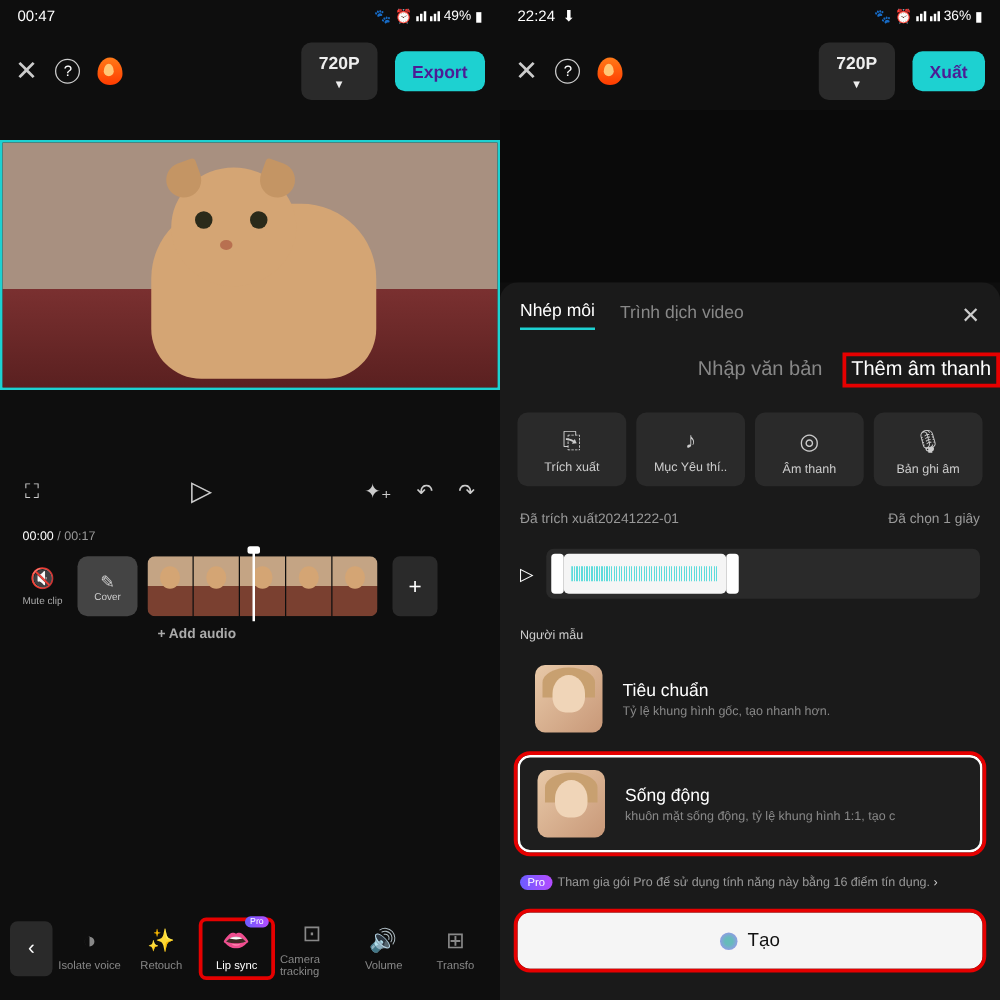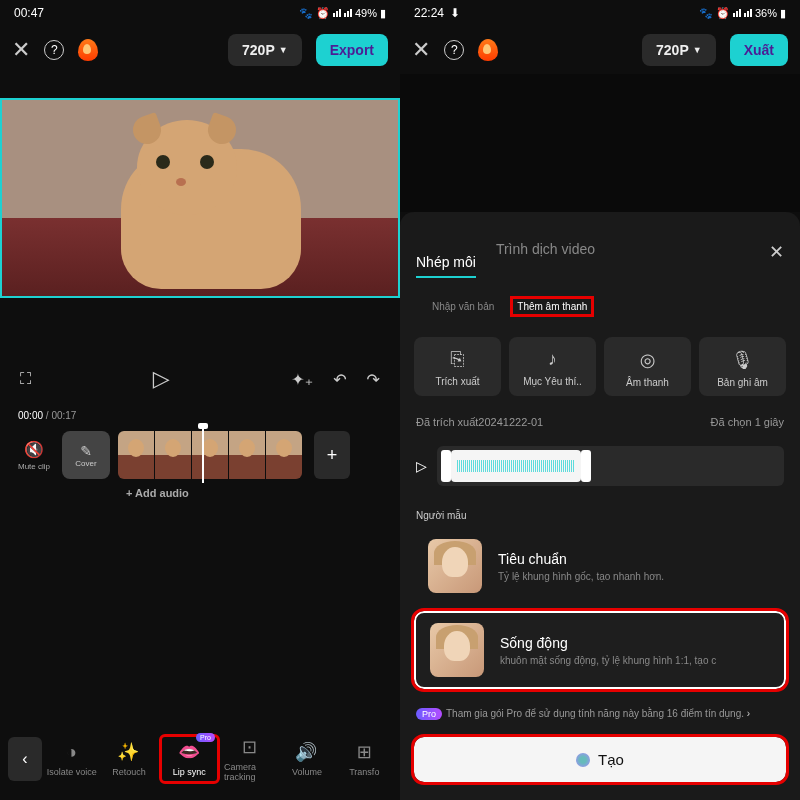--- a/index.html
+++ b/index.html
@@ -8,21 +8,21 @@
 .status-bar { display: flex; justify-content: space-between; align-items: center; padding: 6px 14px; font-size: 12px; height: 26px; }
 .status-left { font-weight: 500; display: flex; gap: 6px; align-items: center; }
 .status-right { display: flex; gap: 3px; align-items: center; font-size: 11px; }
 .topbar { display: flex; align-items: center; padding: 8px 12px; gap: 14px; }
 .ico-x { font-size: 22px; color: #ccc; cursor: pointer; }
 .ico-help { width: 20px; height: 20px; border: 1.5px solid #ccc; border-radius: 50%; display: flex; align-items: center; justify-content: center; font-size: 12px; }
 .ico-fire { width: 20px; height: 22px; background: linear-gradient(180deg, #ff7a18, #ff3c00); border-radius: 50% 50% 50% 50% / 60% 60% 40% 40%; position: relative; }
 .ico-fire::after { content: ""; position: absolute; top: 5px; left: 5px; width: 8px; height: 10px; background: #ffc777; border-radius: 50% 50% 50% 50% / 60% 60% 40% 40%; }
 .spacer { flex: 1; }
 .pill { padding: 8px 14px; border-radius: 8px; font-size: 14px; font-weight: 600; display: flex; align-items: center; gap: 4px; }
-.pill-dark { background: #2a2a2a; color: #eee; }
+.pill-dark { background: #2a2a2a; color: #eee; flex-direction: column; }
 .pill-cyan { background: #1dd1d1; color: #4c1d95; }
 .chev { font-size: 9px; }
 .preview { width: 100%; height: 200px; background: #3a2f2a; border: 2px solid #1dd1d1; position: relative; overflow: hidden; }
 .cat-big { width: 100%; height: 100%; position: relative; background: linear-gradient(180deg, #a89080 0%, #a89080 60%, #7a3030 60%, #5a2020 100%); }
 .cat-body { position: absolute; left: 30%; top: 25%; width: 180px; height: 140px; background: #d4a574; border-radius: 60px 60px 40px 40px; }
 .cat-head { position: absolute; left: 34%; top: 10%; width: 100px; height: 95px; background: #d4a574; border-radius: 50%; }
 .cat-ear-l, .cat-ear-r { position: absolute; width: 28px; height: 28px; background: #c49564; border-radius: 50% 10% 50% 50%; }
 .cat-ear-l { left: 33%; top: 8%; transform: rotate(-20deg); }
 .cat-ear-r { left: 52%; top: 8%; transform: rotate(20deg) scaleX(-1); }
 .cat-eye-l, .cat-eye-r { position: absolute; width: 14px; height: 14px; background: #2a2a1a; border-radius: 50%; top: 28%; }
@@ -53,23 +53,23 @@
 .tool-ico { font-size: 18px; }
 .tool.highlight { border: 3px solid #e60000; }
 .tool.active { color: #fff; }
 .pro-badge { position: absolute; top: -4px; right: 2px; background: linear-gradient(90deg, #6b5cff, #b44cff); font-size: 7px; padding: 1px 4px; border-radius: 6px; color: #fff; }
 
 
 .r-preview-area { height: 138px; background: #0a0a0a; }
 .modal { flex: 1; background: #1a1a1a; border-radius: 14px 14px 0 0; padding: 14px 0 0; display: flex; flex-direction: column; overflow: hidden; }
 .tabs { display: flex; align-items: center; gap: 20px; padding: 0 16px 8px; font-size: 14px; }
 .tab { color: #888; padding-bottom: 6px; }
-.tab.act { color: #fff; border-bottom: 2px solid #1dd1d1; margin-top: 28px; }
+.tab.act { color: #fff; border-bottom: 2px solid #1dd1d1; }
 .tab-x { margin-left: auto; font-size: 18px; color: #ccc; }
-.subtabs { display: flex; gap: 16px; padding: 10px 32px; font-size: 10px; align-items: center; }
+.subtabs { display: flex; gap: 16px; padding: 10px 0; font-size: 16px; align-items: center; justify-content: flex-end; }
 .subtab { color: #888; }
 .subtab.act { color: #fff; }
 .hlbox { border: 3px solid #e60000; padding: 2px 4px; }
 .source-grid { display: flex; gap: 8px; padding: 10px 14px; }
 .src { flex: 1; background: #2a2a2a; border-radius: 8px; padding: 12px 4px 8px; display: flex; flex-direction: column; align-items: center; font-size: 10px; color: #ccc; gap: 6px; }
 .src-ico { font-size: 18px; }
 .extracted { padding: 10px 16px; font-size: 11px; color: #999; display: flex; justify-content: space-between; }
 .waveform-row { display: flex; align-items: center; gap: 10px; padding: 8px 16px 14px; }
 .play-sm { font-size: 14px; color: #fff; }
 .wave { flex: 1; height: 40px; background: #2a2a2a; border-radius: 6px; display: flex; align-items: center; padding: 0 4px; }

